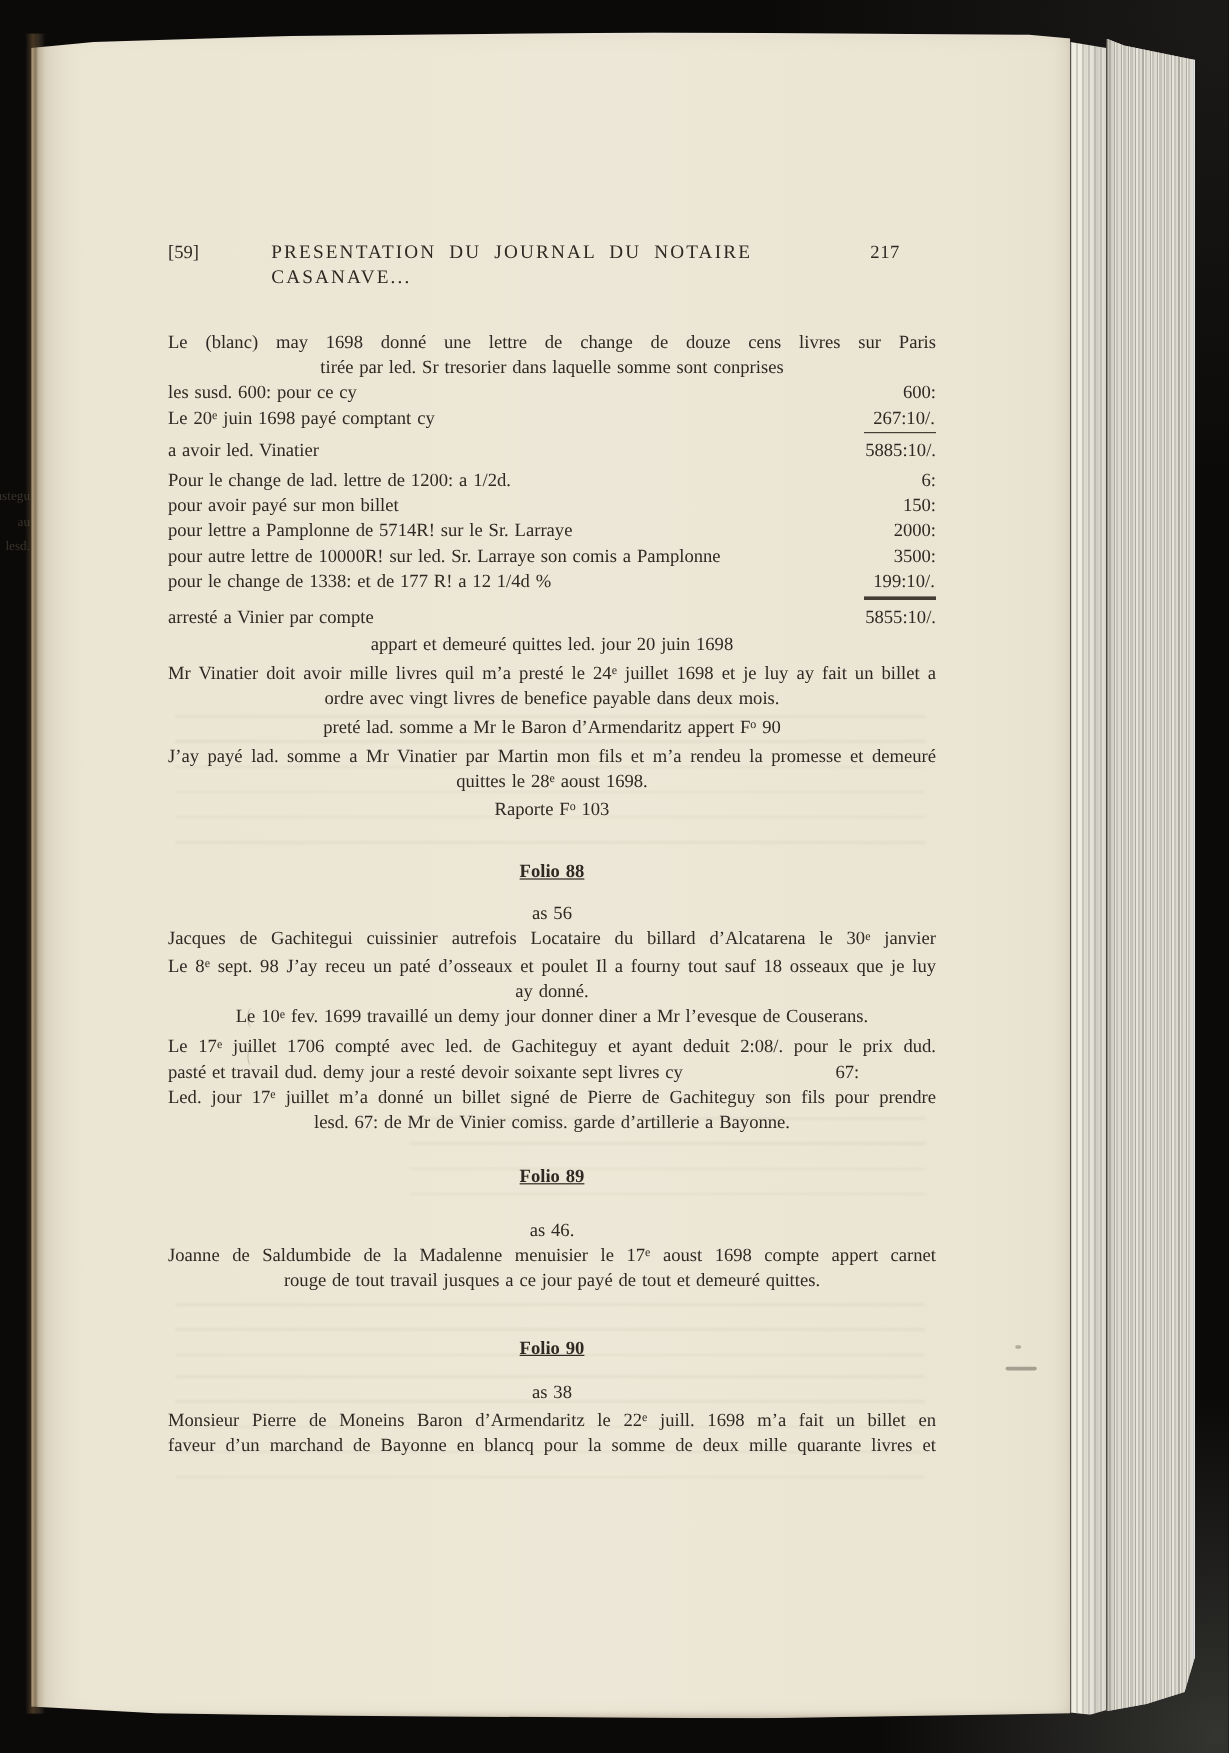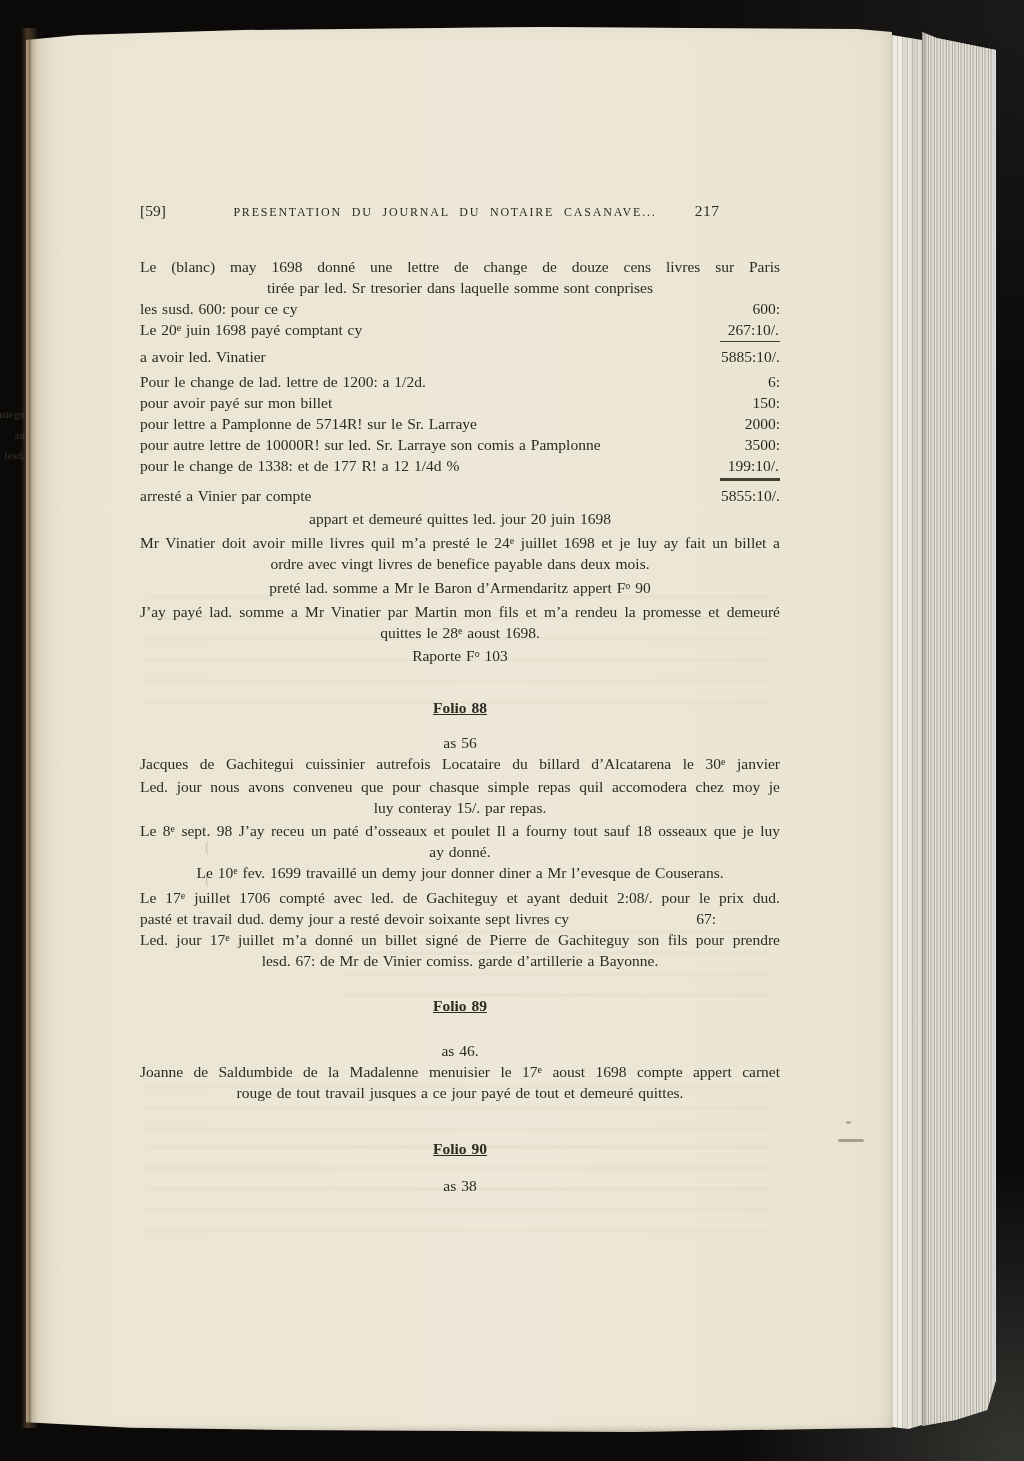--- a/index.html
+++ b/index.html
@@ -45,22 +45,22 @@
     clip-path:polygon(0 0,20% 6px,100% 18px,100% calc(100% - 48px),88% calc(100% - 18px),
                       45% calc(100% - 8px),0 calc(100% - 2px));
     box-shadow:inset -3px 0 2px -1px rgba(226,232,242,.75),inset 3px 0 4px rgba(60,55,45,.3);}
 
   
   .content{position:absolute;left:114px;top:158px;width:640px;
     font-family:"Liberation Serif",serif;font-size:15.5px;line-height:21px;
     color:#2e2a23;word-spacing:1px;margin-top:16px;}
   .header{display:flex;align-items:baseline;}
   .header .ref{width:86px;}
-  .header .title{flex:1;text-align:center;font-size:12px;letter-spacing:1.8px;word-spacing:5px;}
-  .header .pageno{width:86px;text-align:center;padding-right:30px;letter-spacing:.5px;}
+  .header .title{flex:1;text-align:left;font-size:16px;letter-spacing:1.8px;word-spacing:5px;}
+  .header .pageno{width:86px;text-align:right;padding-right:30px;letter-spacing:.5px;}
   .jline{text-align:justify;text-align-last:justify;}
   .lline{text-align:center;}
   .row{display:flex;justify-content:space-between;align-items:baseline;}
   .row .lbl{flex:1;padding-right:12px;}
   .row .amt{text-align:right;white-space:nowrap;}
   .ul{border-bottom:1.7px solid #433e34;padding:0 1px 1px 8px;}
   .ul2{border-bottom:3px solid #433e34;padding:0 1px 2px 8px;}
   .amt67{margin-right:64px;}
   .center{text-align:center;}
   .bold{font-weight:bold;text-decoration:underline;}
@@ -164,24 +164,20 @@
 
       <div class="center" style="margin-top:2px">Raporte F<sup>o</sup> 103</div>
 
       <div class="center bold" style="margin-top:31px">Folio 88</div>
       <div class="lline" style="margin-top:14px">as 56</div>
 
       <div>
         <div class="jline">Jacques de Gachitegui cuissinier autrefois Locataire du billard d’Alcatarena le 30<sup>e</sup> janvier</div>
       </div>
 
-      <div style="margin-top:2px">
-        <div class="jline">Led. jour nous avons conveneu que pour chasque simple repas quil accomodera chez moy je</div>
-        <div class="lline">luy conteray 15/. par repas.</div>
-      </div>
 
       <div style="margin-top:2px">
         <div class="jline">Le 8<sup>e</sup> sept. 98 J’ay receu un paté d’osseaux et poulet Il a fourny tout sauf 18 osseaux que je luy</div>
         <div class="lline">ay donné.</div>
       </div>
 
       <div class="lline">Le 10<sup>e</sup> fev. 1699 travaillé un demy jour donner diner a Mr l’evesque de Couserans.</div>
 
       <div style="margin-top:4px">
         <div class="jline">Le 17<sup>e</sup> juillet 1706 compté avec led. de Gachiteguy et ayant deduit 2:08/. pour le prix dud.</div>
@@ -200,20 +196,24 @@
       <div class="lline" style="margin-top:24px">as 46.</div>
 
       <div>
         <div class="jline">Joanne de Saldumbide de la Madalenne menuisier le 17<sup>e</sup> aoust 1698 compte appert carnet</div>
         <div class="lline">rouge de tout travail jusques a ce jour payé de tout et demeuré quittes.</div>
       </div>
 
       <div class="center bold" style="margin-top:35px">Folio 90</div>
       <div class="lline" style="margin-top:16px">as 38</div>
 
+      <div style="margin-top:2px">
+        <div class="jline">Monsieur Pierre de Moneins Baron d’Armendaritz le 22<sup>e</sup> juill. 1698 m’a fait un billet en</div>
+        <div class="jline">faveur d’un marchand de Bayonne en blancq pour la somme de deux mille quarante livres et</div>
+      </div>
 
     </div>
   </div>
 
   <div class="gutter"></div>
   <div class="stackA"></div>
   <div class="stackB"></div>
 
 </div>
 

